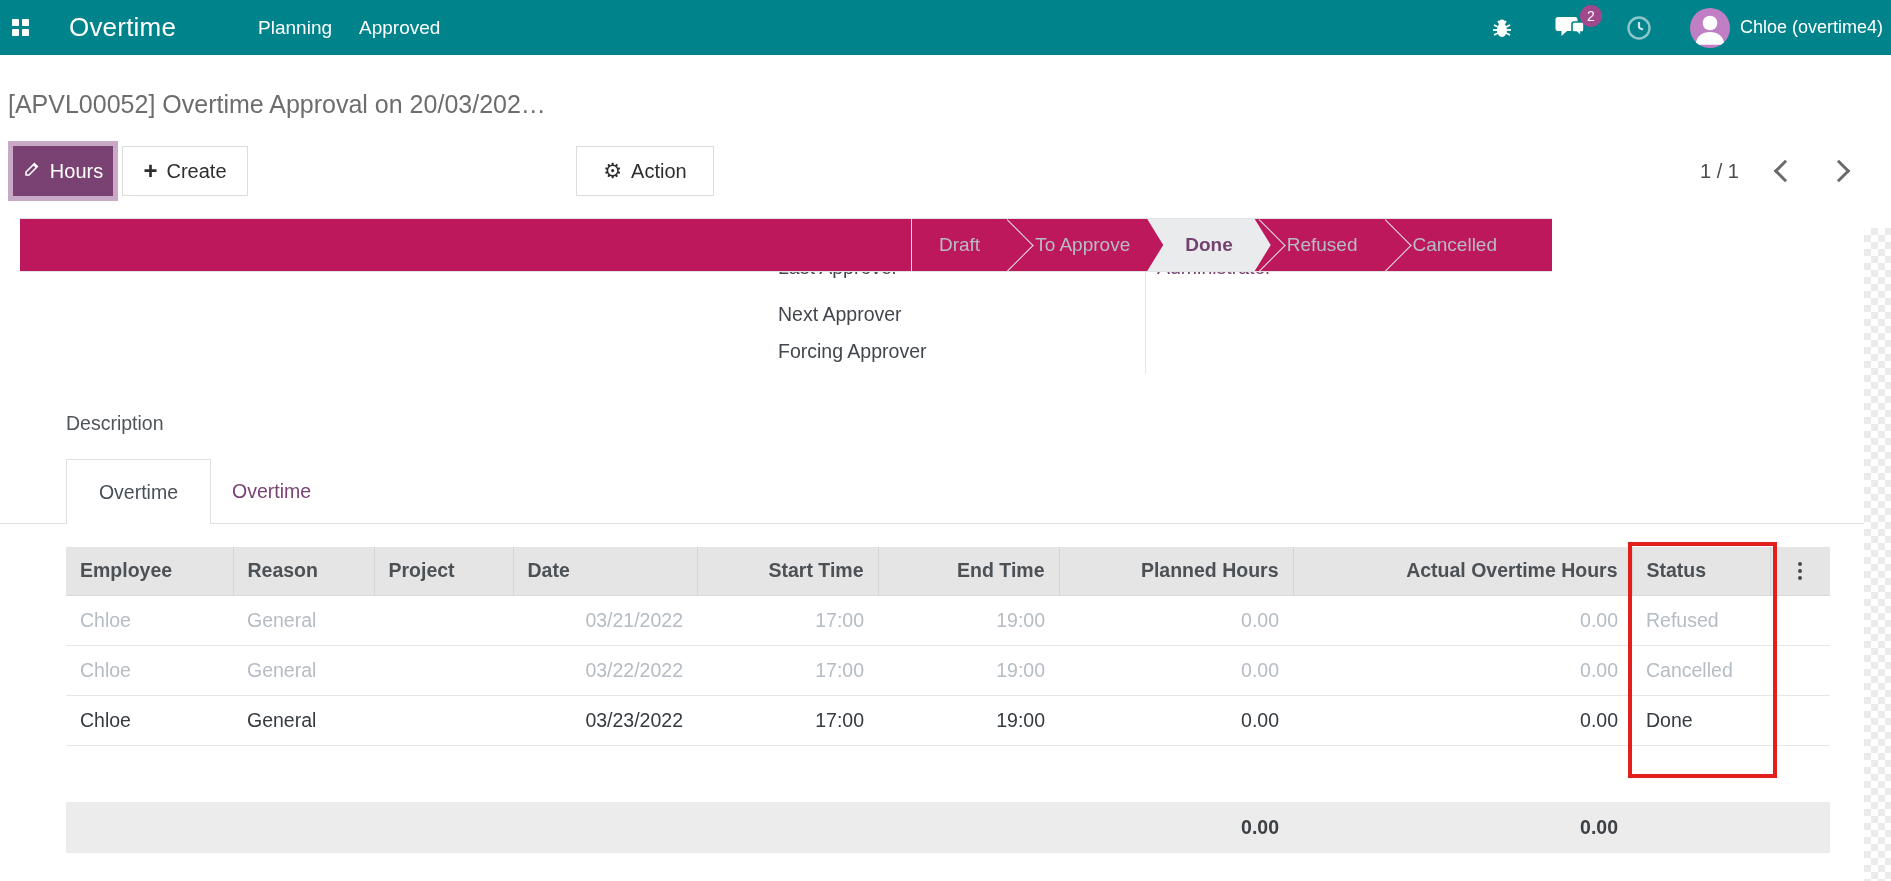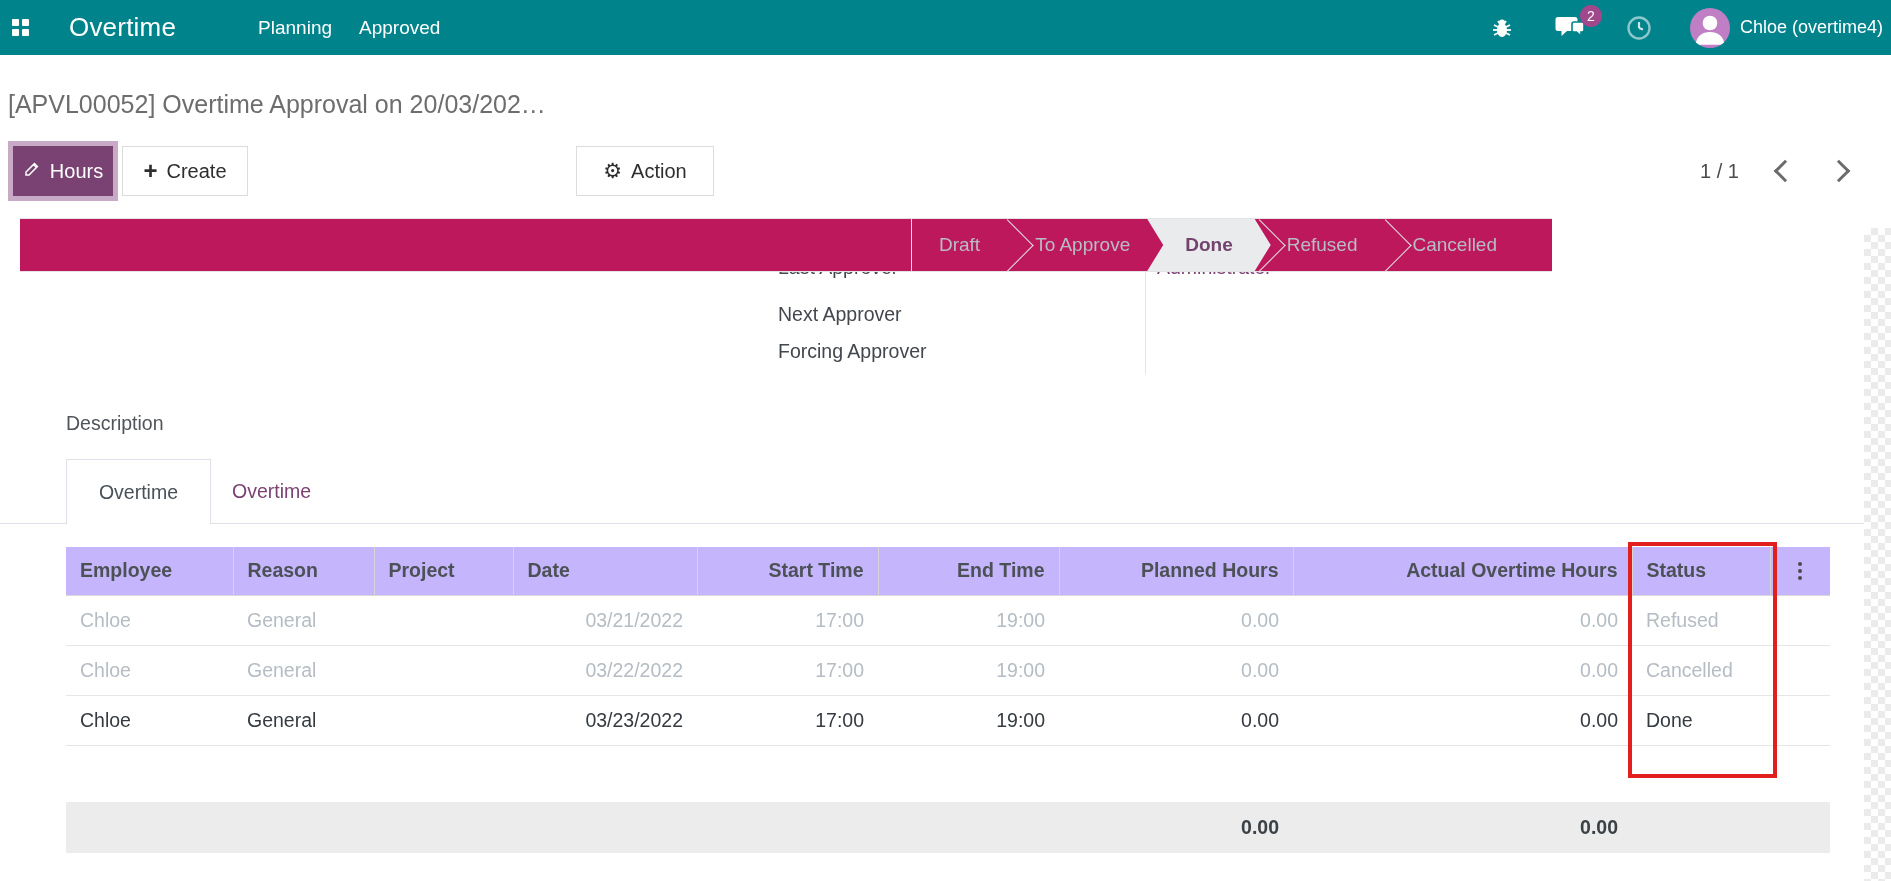--- a/index.html
+++ b/index.html
@@ -59,21 +59,21 @@
   
   .tabs-line{position:absolute;left:0;top:523px;width:1864px;height:1px;background:#dee2e6;}
   .tab-active{position:absolute;left:66px;top:459px;width:145px;height:65px;background:#fff;
     border:1px solid #dee2e6;border-bottom:none;box-sizing:border-box;z-index:2;
     display:flex;align-items:center;justify-content:center;font-size:19.5px;color:#495057;cursor:pointer;}
   .tab-inactive{position:absolute;left:232px;top:459px;height:64px;display:flex;align-items:center;
     font-size:19.5px;color:#7a4273;cursor:pointer;}
   
   table.grid{position:absolute;left:66px;top:547px;width:1764px;border-collapse:collapse;
     table-layout:fixed;font-size:19.5px;}
-  .grid thead th{height:48px;background:#c4b5fd;color:#4c5156;font-weight:600;
+  .grid thead th{height:48px;background:#e5e5e5;color:#4c5156;font-weight:600;
     border-bottom:1px solid #d9d9d9;border-left:1px solid #d5d5d5;padding:0 14px;
     box-sizing:border-box;cursor:pointer;white-space:nowrap;overflow:hidden;}
   .grid thead th:first-child{border-left:none;}
   .grid tbody td{height:50px;border-bottom:1px solid #e6e6e6;padding:0 14px;box-sizing:border-box;
     white-space:nowrap;overflow:hidden;}
   .al{text-align:left;} .ac{text-align:right;} .ar{text-align:right;}
   tr.muted td{color:#b5bcc3;}
   tr.normal td{color:#353b41;}
   .kebab{display:flex;flex-direction:column;gap:3px;align-items:center;cursor:pointer;}
   .kebab i{width:4px;height:4px;border-radius:50%;background:#4a4a4a;display:block;}

